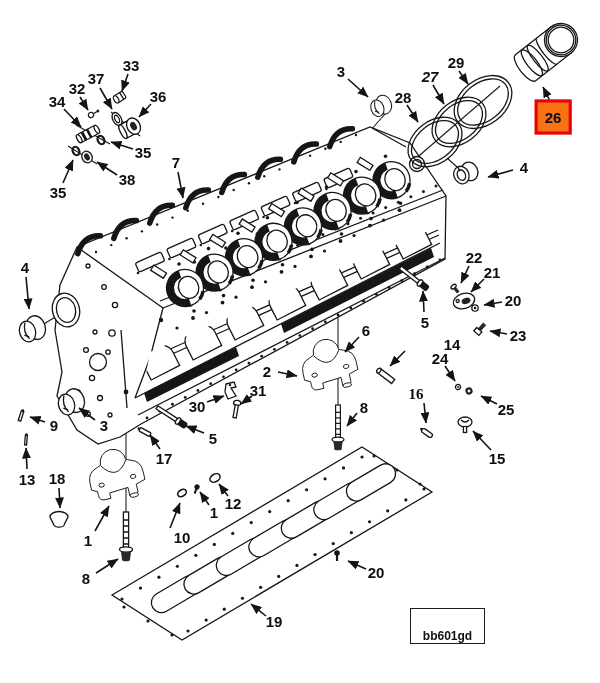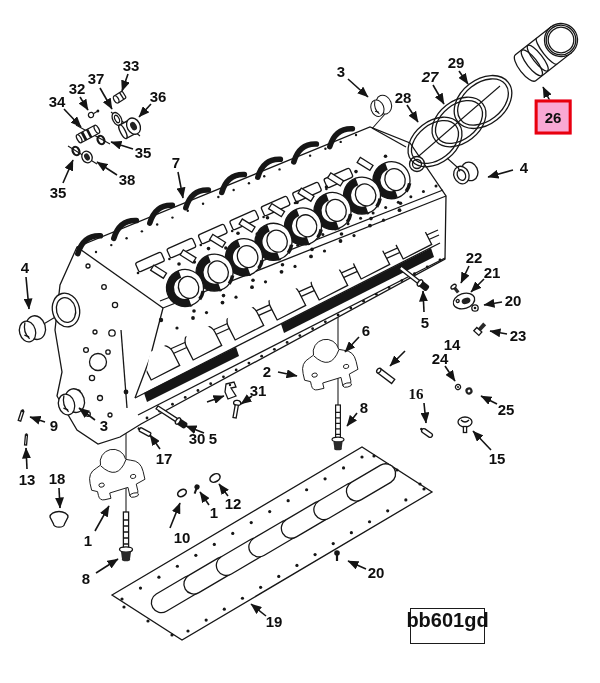--- a/index.html
+++ b/index.html
@@ -5,25 +5,25 @@
   html,body{margin:0;padding:0;background:#ffffff;}
   #stage{position:relative;width:600px;height:683px;background:#ffffff;
          font-family:"Liberation Sans",sans-serif;overflow:hidden;}
   #art{position:absolute;left:0;top:0;}
   .s{fill:none;stroke:#161616;stroke-width:1.3;}
   .w{fill:#ffffff;stroke:#161616;stroke-width:1.3;}
   .ink{fill:#161616;stroke:none;}
   .thin{stroke:#161616;stroke-width:1.05;fill:none;}
   .lbl{position:absolute;transform:translate(-50%,-50%);font-weight:bold;
        font-size:15px;line-height:1;color:#0e0e0e;white-space:nowrap;z-index:5;}
-  .lbl.hl{border:3.5px solid #e8000d;padding:7px 7px;background:#f9a8d4;}
+  .lbl.hl{border:3.5px solid #e8000d;padding:7px 7px;background:#f97316;}
   .codebox{position:absolute;left:410px;top:608px;width:73px;height:34px;
        border:1.8px solid #1b1b1b;background:#ffffff;display:flex;
-       align-items:flex-start;justify-content:center;font-weight:bold;
-       font-size:20px;color:#111111;z-index:4;}
+       align-items:flex-end;justify-content:center;font-weight:bold;
+       font-size:12px;color:#111111;z-index:4;}
 </style>
 </head>
 <body>
 
 <div id="stage">
 <svg id="art" width="600" height="683" viewBox="0 0 600 683">
   <defs>
     <marker id="ah" markerUnits="userSpaceOnUse" markerWidth="12" markerHeight="9" refX="10.5" refY="4.5" orient="auto">
       <path d="M0,0 L11,4.5 L0,9 Z" fill="#141414"></path>
     </marker>
@@ -638,21 +638,21 @@
       <div class="lbl" style="left: 376px; top: 572px;">20</div>
       <div class="lbl" style="left: 492px; top: 272px;">21</div>
       <div class="lbl" style="left: 474px; top: 257px;">22</div>
       <div class="lbl" style="left: 518px; top: 335px;">23</div>
       <div class="lbl" style="left: 440px; top: 358px;">24</div>
       <div class="lbl" style="left: 506px; top: 409px;">25</div>
       <div class="lbl hl" style="border-color: rgb(232, 0, 13); left: 553px; top: 117px;">26</div>
       <div class="lbl" style="left: 430px; top: 76px; font-style: italic;">27</div>
       <div class="lbl" style="left: 403px; top: 97px;">28</div>
       <div class="lbl" style="left: 456px; top: 62px;">29</div>
-      <div class="lbl" style="left: 197px; top: 406px; margin-top: 32px;">30</div>
+      <div class="lbl" style="left: 197px; top: 406px;">30</div>
       <div class="lbl" style="left: 258px; top: 390px;">31</div>
       <div class="lbl" style="left: 77px; top: 88px;">32</div>
       <div class="lbl" style="left: 131px; top: 65px;">33</div>
       <div class="lbl" style="left: 57px; top: 101px;">34</div>
       <div class="lbl" style="left: 143px; top: 152px;">35</div>
       <div class="lbl" style="left: 58px; top: 192px;">35</div>
       <div class="lbl" style="left: 158px; top: 96px;">36</div>
       <div class="lbl" style="left: 96px; top: 78px;">37</div>
       <div class="lbl" style="left: 127px; top: 179px;">38</div>
     </div>

